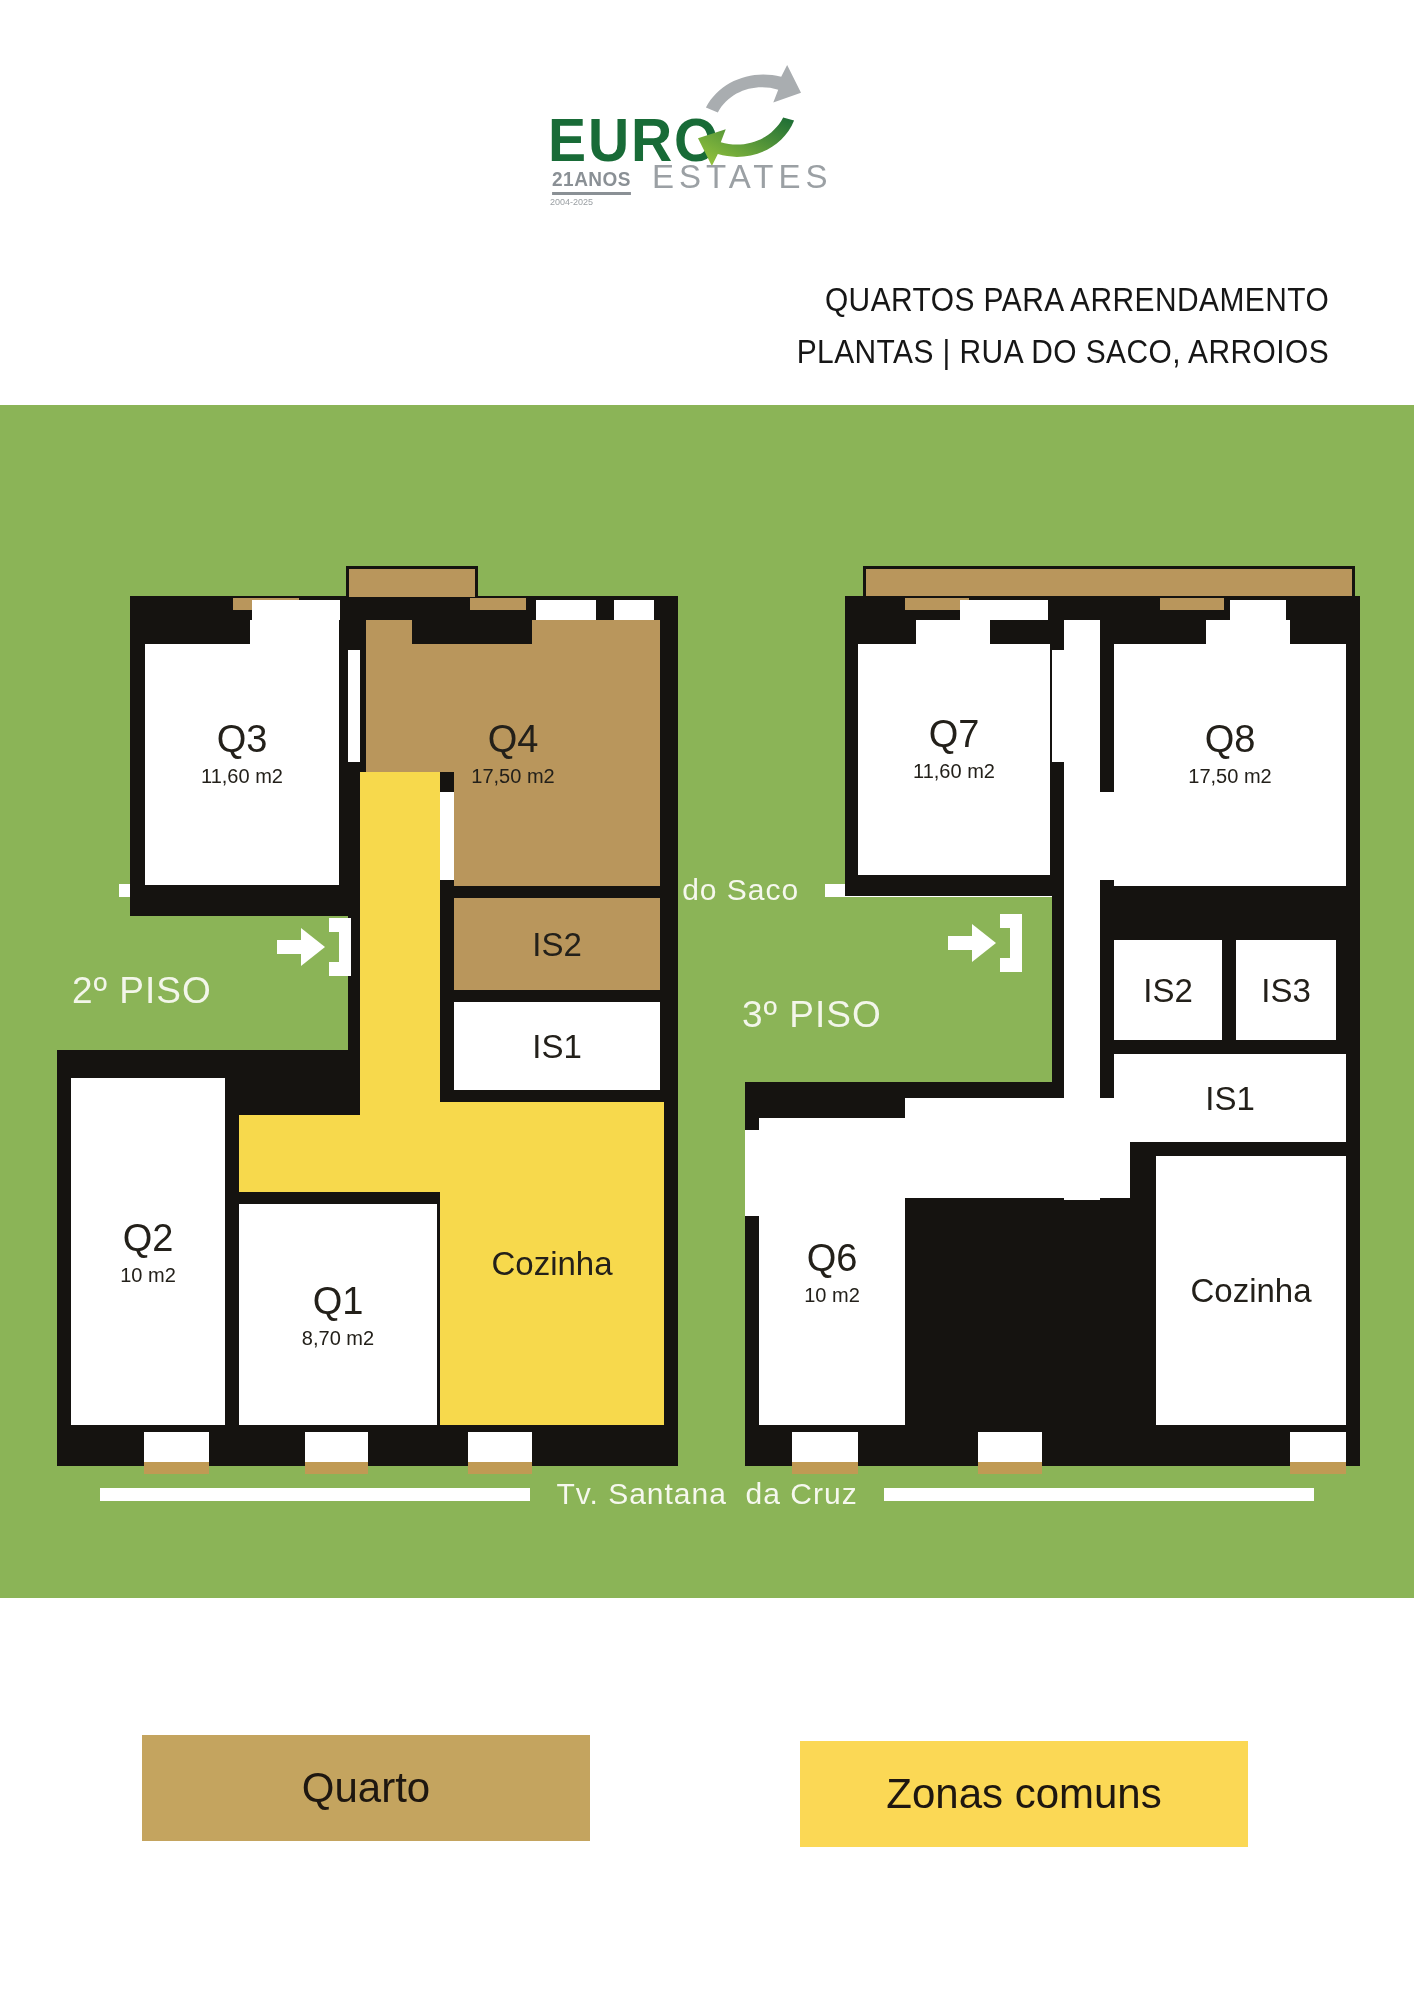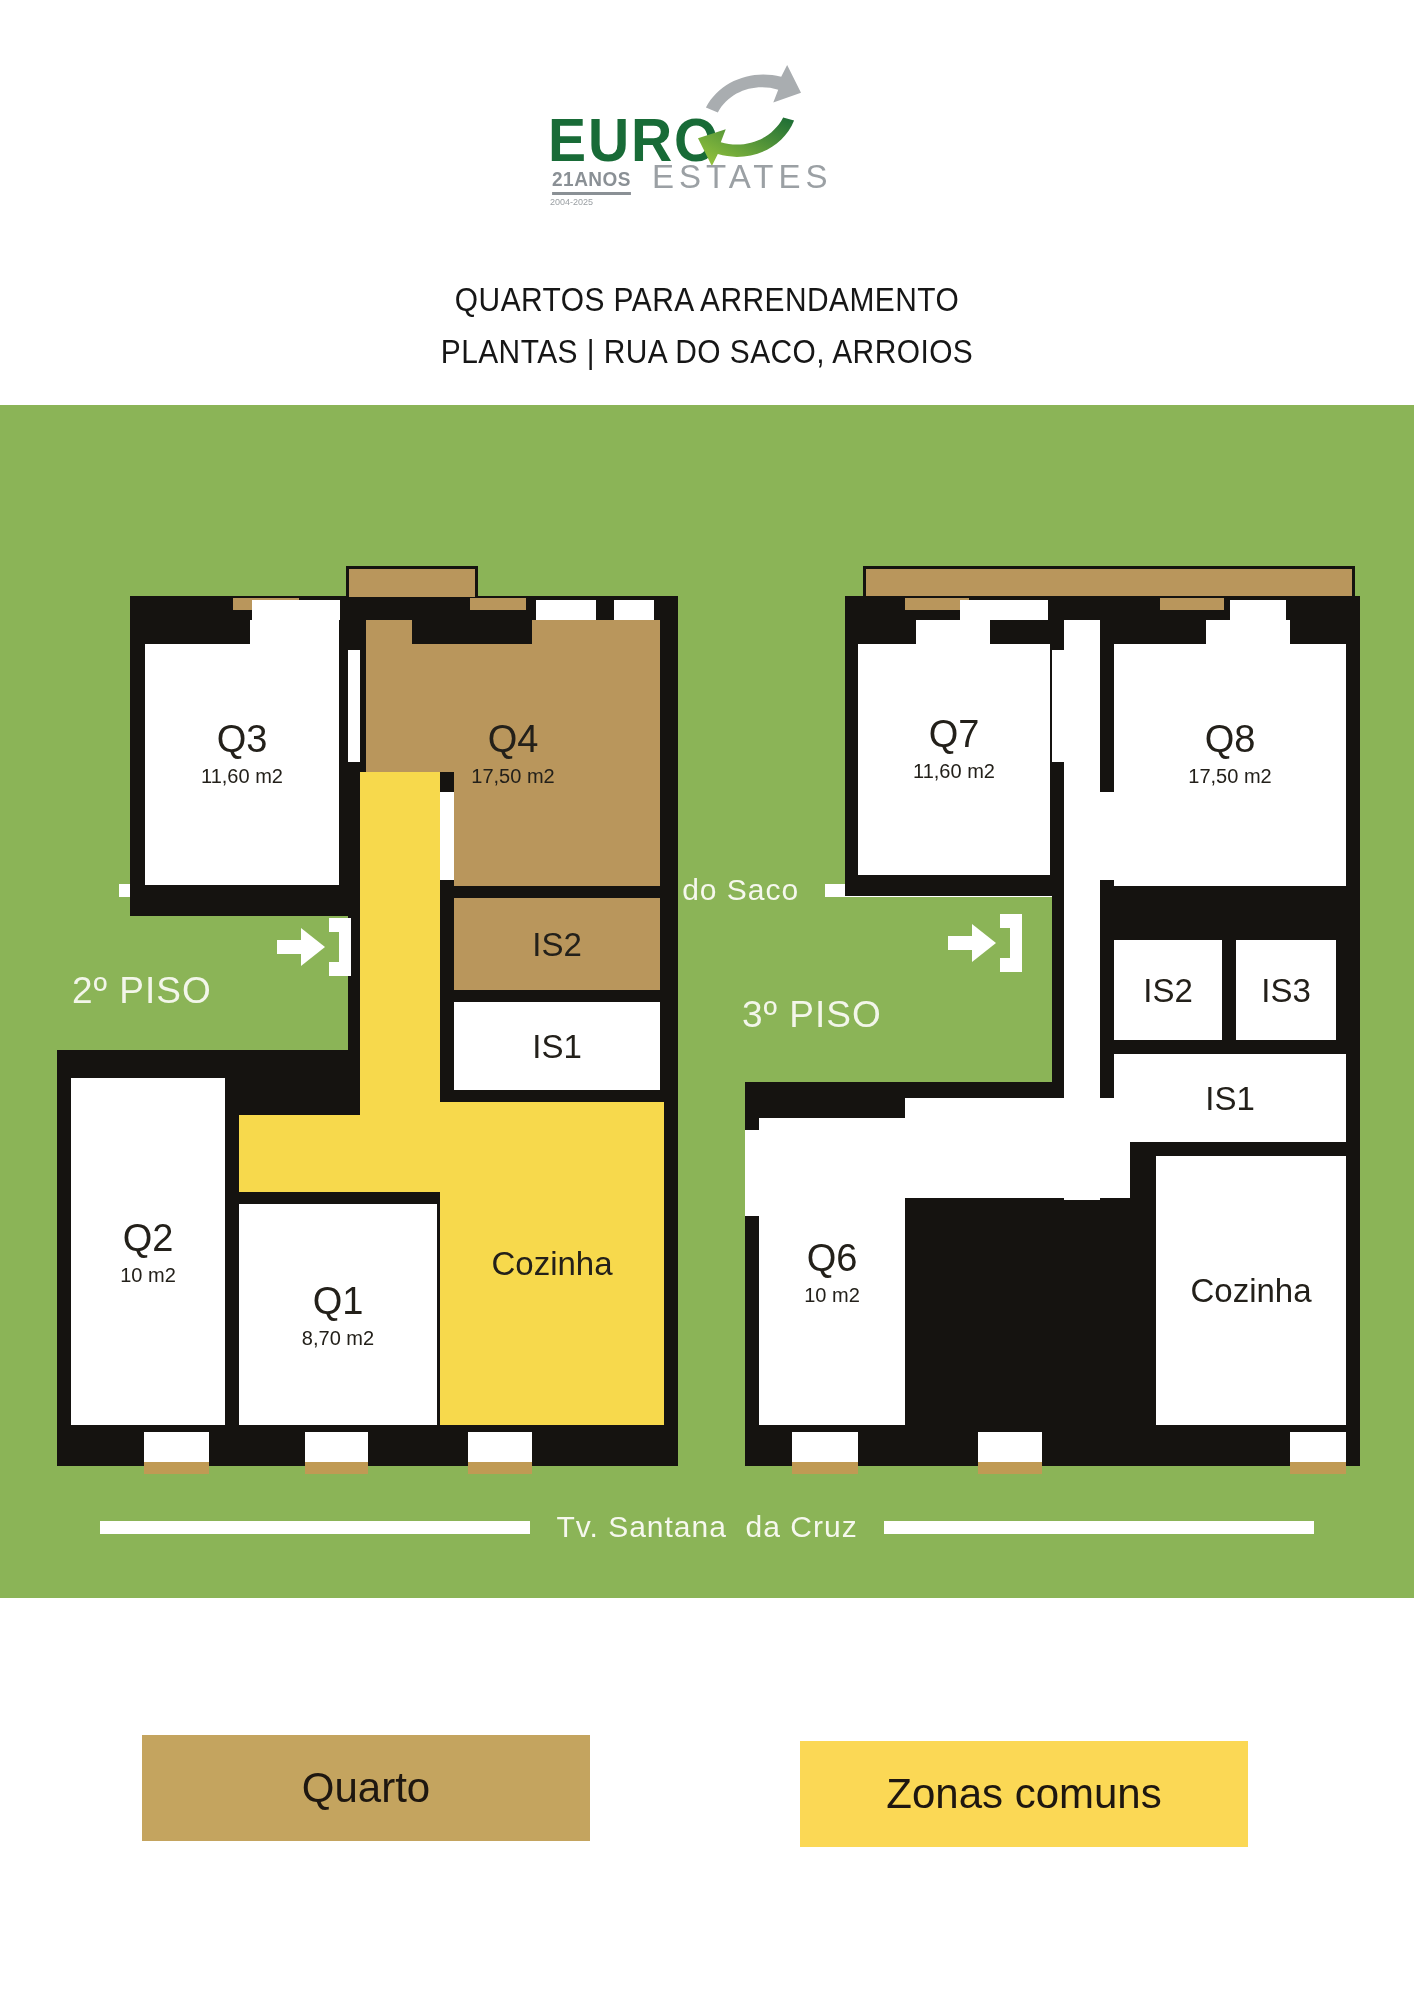--- a/index.html
+++ b/index.html
@@ -29,28 +29,28 @@
   .rn{font-size:38px;color:var(--room-ink);line-height:1;}
   .rn-s{font-size:33px;color:var(--room-ink);line-height:1;}
   .ra{font-size:20px;color:var(--room-ink);line-height:1;}
   .balcony{background:var(--tan);border:3px solid var(--wall);}
   
   .brand{left:548px;top:104px;font-size:62px;font-weight:800;letter-spacing:2px;color:var(--logo-green);transform:scaleX(.92);transform-origin:left;}
   .anos-block{left:550px;top:168px;width:96px;text-align:left;}
   .anos{font-size:20px;font-weight:800;color:#8A9095;letter-spacing:.5px;border-bottom:3px solid #8A9095;display:inline-block;padding-bottom:1px;transform:scaleX(.95);}
   .years{font-size:9px;color:#9BA0A4;margin-top:2px;}
   .estates{left:652px;top:158px;font-size:33px;color:var(--logo-gray);letter-spacing:5px;}
-  .title-wrap{left:0;top:282px;width:1414px;text-align:center;color:var(--ink);}
+  .title-wrap{left:0;top:282px;width:1414px;text-align:right;color:var(--ink);}
   .title-line{font-size:34px;font-weight:500;letter-spacing:.5px;transform:scaleX(.88);line-height:1;}
   .title-line + .title-line{margin-top:18px;}
   
   .board{left:0;top:405px;width:1414px;height:1193px;background:var(--green);}
   .street-row{left:0;width:1414px;height:34px;display:flex;align-items:center;justify-content:center;gap:26px;}
   .street-top{top:468px;}
-  .street-bottom{top:1105px;}
+  .street-bottom{top:1072px;}
   .street-bar{height:13px;background:#fff;}
   .street-label{font-size:30px;color:#F6F8EE;letter-spacing:1px;white-space:pre;line-height:1;}
   .piso{font-size:37px;color:#F3F6EA;letter-spacing:1px;line-height:1;margin-top:15px;}
   
   .legend-box{display:flex;align-items:center;justify-content:center;height:106px;width:448px;}
   .legend-label{font-size:42px;color:#1E1710;}
   .door-icon{width:74px;height:58px;}
   .swoosh{left:698px;top:62px;width:104px;height:106px;}
 </style>
 </head>

